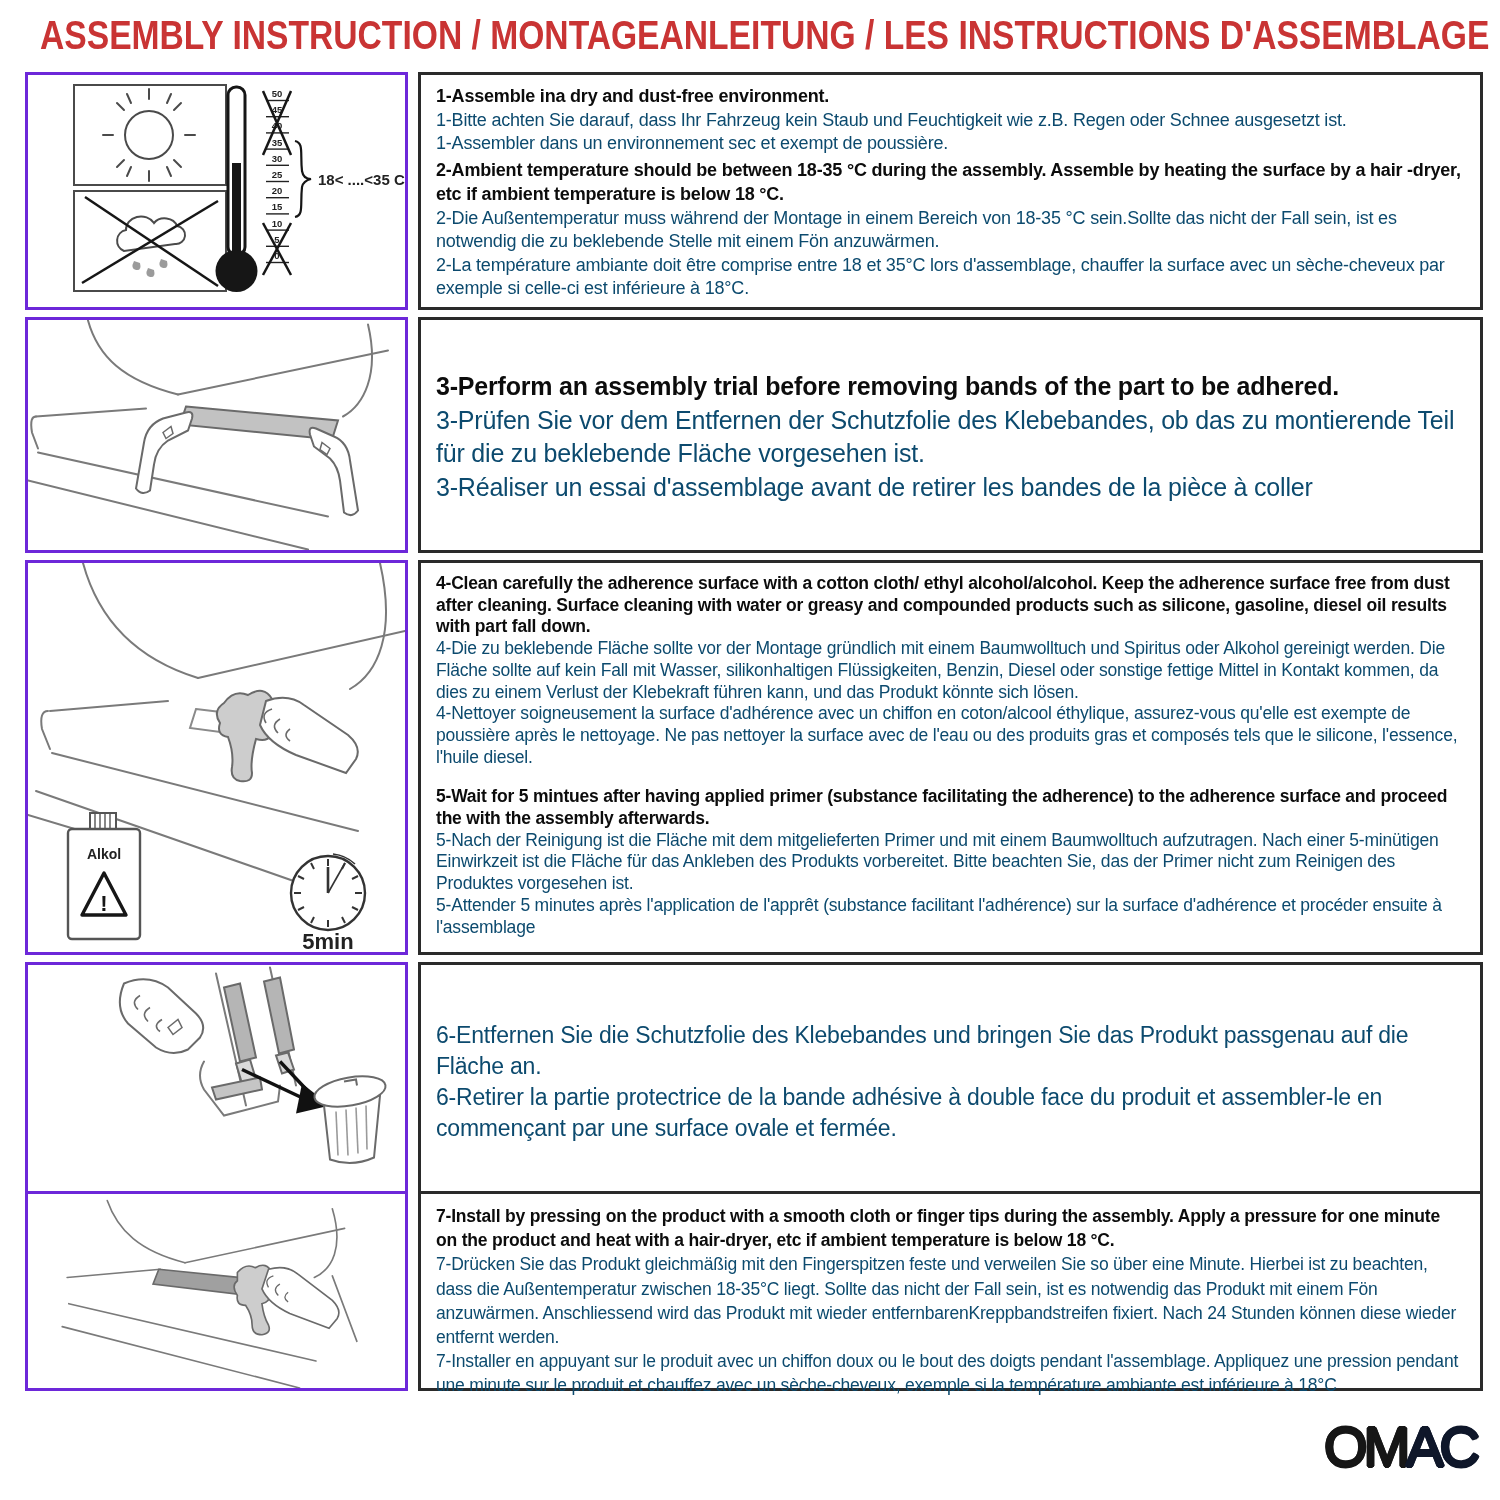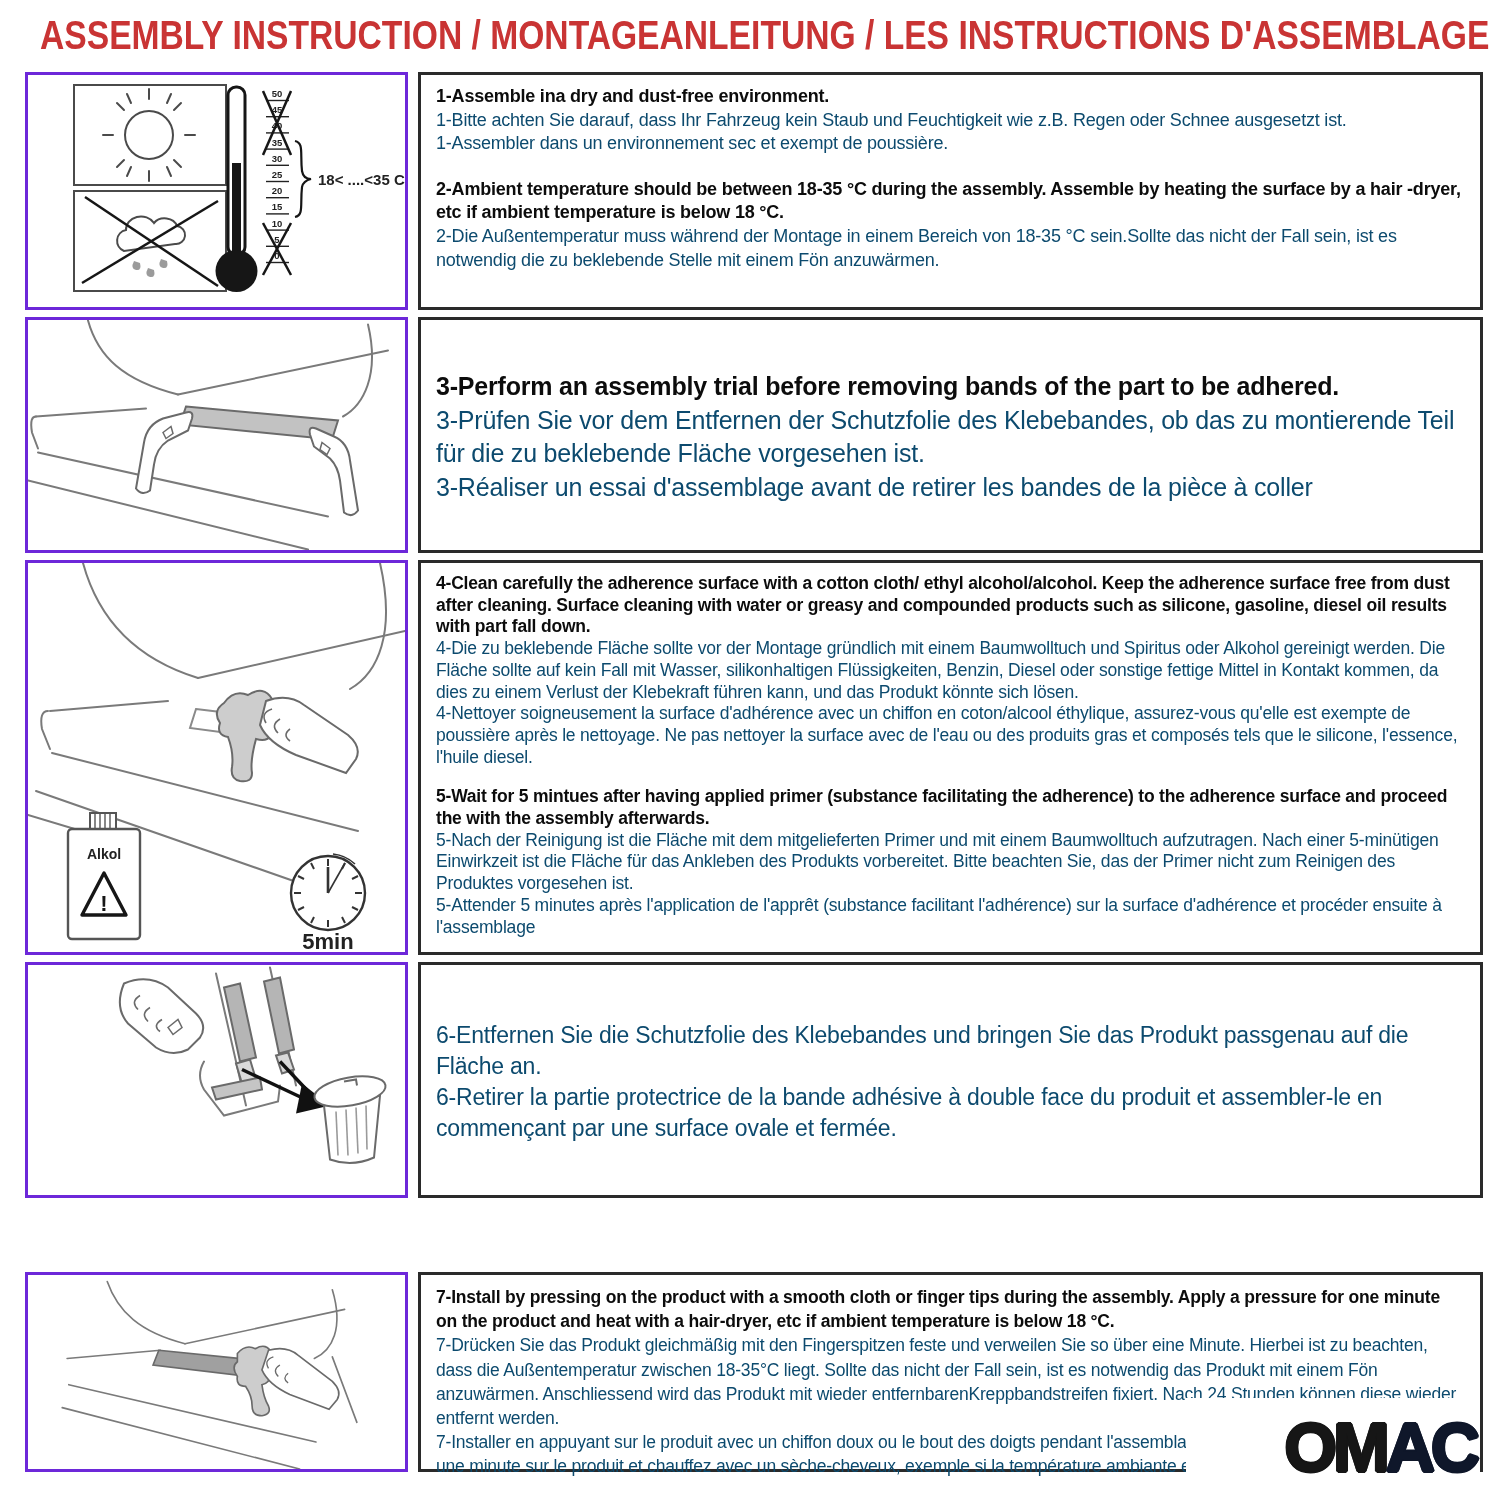--- a/index.html
+++ b/index.html
@@ -15,21 +15,21 @@
              border:3px solid #6d28d9;box-sizing:border-box;background:#fff;}
   .text-box{position:absolute;left:418px;width:1065px;height:100%;
             border:3px solid #2a2a2a;box-sizing:border-box;background:#fff;
             padding:10px 18px 6px 15px;display:flex;flex-direction:column;}
   .vcenter{justify-content:center;}
 
   .row1{top:72px;height:238px;}
   .row2{top:317px;height:236px;}
   .row3{top:560px;height:395px;}
   .row4{top:962px;height:236px;}
-  .row5{top:1272px;height:200px;border-radius:20px;}
+  .row5{top:1191px;height:200px;border-radius:20px;}
 
   .para{margin:0;letter-spacing:-0.2px;}
   .para.bold{font-weight:700;color:#0c0c0c;}
   .para.regular{font-weight:400;color:#0c4a6e;}
   .para.spacer{height:22px;}
 
   .t1 .para{font-size:18px;line-height:23.6px;}
   .t2 .para{font-size:25px;line-height:33.5px;}
   .t3 .para{font-size:17.5px;line-height:21.7px;}
   .t3 .para.spacer{height:18px;}
@@ -39,21 +39,21 @@
   .illus-box svg{display:block;width:100%;height:100%;}
   .ln{fill:none;stroke:#7a7a7a;stroke-width:2;stroke-linecap:round;}
   .ln-dk{fill:none;stroke:#4a4a4a;stroke-width:2;stroke-linecap:round;}
   .blk{fill:none;stroke:#161616;stroke-width:2.5;}
   .tick-label{font-size:9.5px;font-weight:700;fill:#222;
               font-family:"Liberation Sans",sans-serif;text-anchor:middle;}
   .svg-label{font-weight:700;fill:#222;font-family:"Liberation Sans",sans-serif;}
 
   .logo{position:absolute;left:1186px;top:1398px;width:294px;height:97px;
         background:#fff;display:flex;align-items:center;justify-content:flex-end;
-        font-size:68px;font-weight:700;letter-spacing:-4px;padding-right:4px;
+        font-size:56px;font-weight:400;letter-spacing:-4px;padding-right:4px;
         box-sizing:border-box;}
   .logo span{
     text-shadow:1.6px 0 0 currentColor,-1.6px 0 0 currentColor,
                 0 1.6px 0 currentColor,0 -1.6px 0 currentColor,
                 1.1px 1.1px 0 currentColor,-1.1px -1.1px 0 currentColor,
                 1.1px -1.1px 0 currentColor,-1.1px 1.1px 0 currentColor;}
   .logo .lg-black{color:#161616;}
   .logo .lg-red{color:#0f172a;}
 </style>
 </head>
@@ -132,20 +132,21 @@
         </g>
       </svg>
     </div>
     <div class="text-box t1">
         <p class="para bold">1-Assemble ina dry and dust-free environment.</p>
         <p class="para regular">1-Bitte achten Sie darauf, dass Ihr Fahrzeug kein Staub und Feuchtigkeit wie z.B. Regen oder Schnee ausgesetzt ist.</p>
         <p class="para regular">1-Assembler dans un environnement sec et exempt de poussière.</p>
         <p class="para spacer"></p>
         <p class="para bold">2-Ambient temperature should be between 18-35 °C  during the assembly. Assemble by heating the surface by a hair -dryer, etc if ambient temperature is below 18 °C.</p>
         <p class="para regular">2-Die Außentemperatur muss während der Montage in einem Bereich von 18-35 °C  sein.Sollte das nicht der Fall sein, ist es notwendig die zu beklebende Stelle mit einem Fön anzuwärmen.</p>
+        <p class="para regular">2-La température ambiante doit être comprise entre 18 et 35°C lors d'assemblage, chauffer la surface avec un sèche-cheveux par exemple si celle-ci est inférieure à 18°C.</p>
       </div>
   </div>
 
   <div class="row row2">
     <div class="illus-box">
       <svg viewBox="0 0 377 229">
         <g class="ln">
           <path d="M60 0 C70 36 95 60 150 74"></path>
           <path d="M150 74 L360 30"></path>
           <path d="M340 4 C352 55 335 85 315 96"></path>

